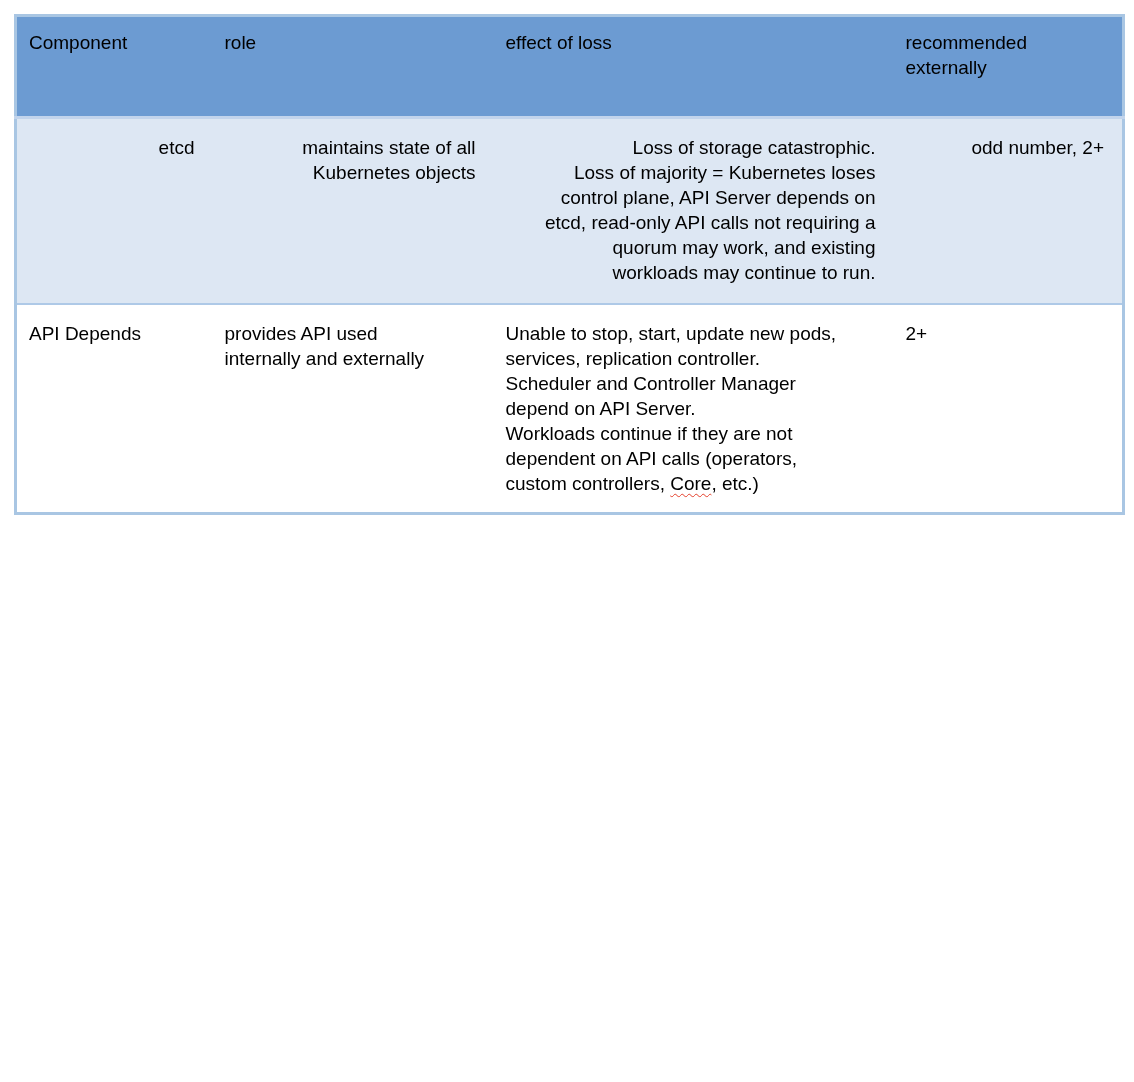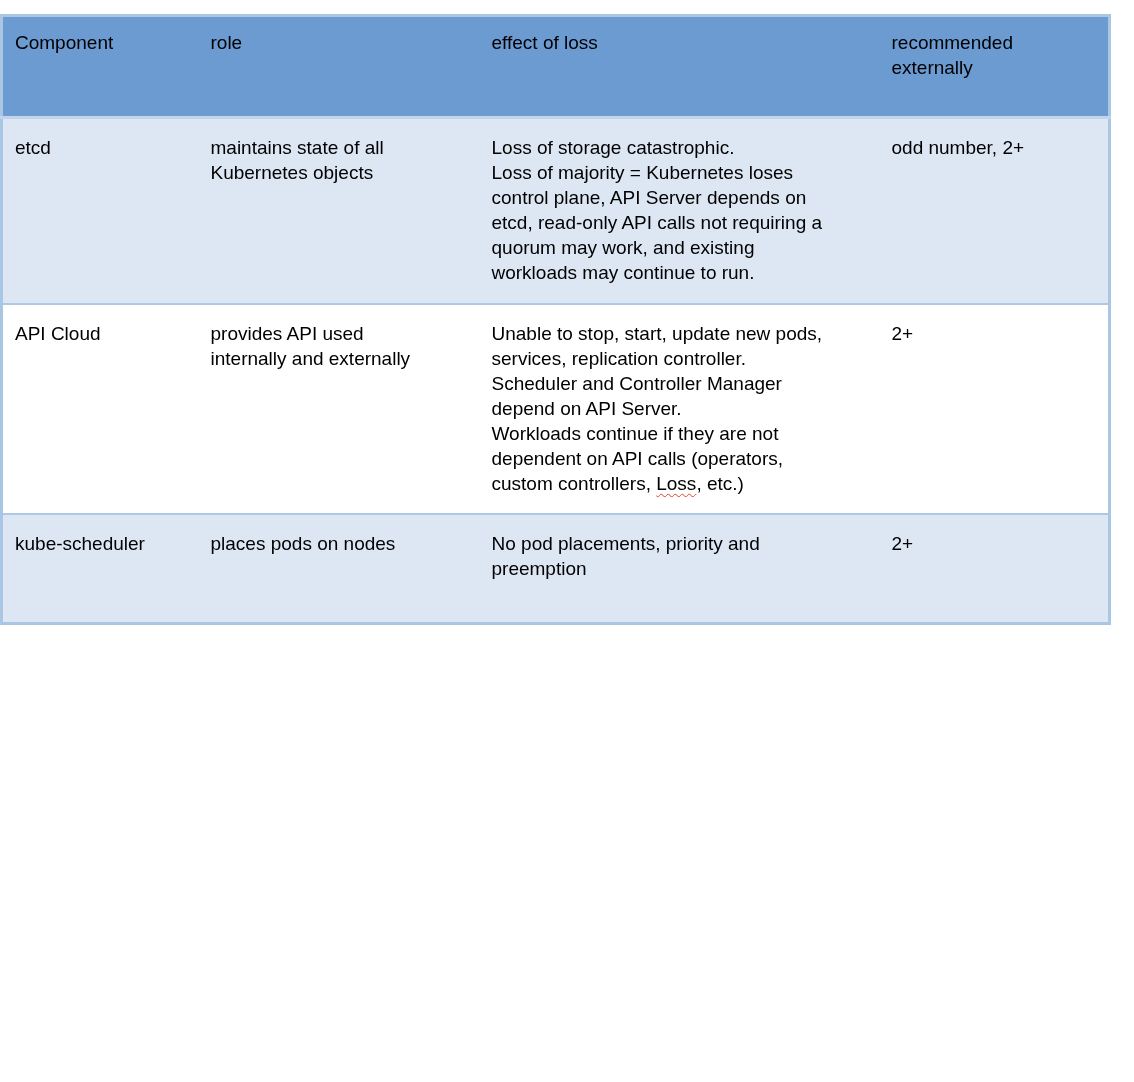--- a/index.html
+++ b/index.html
@@ -21,21 +21,21 @@
   .page {
     width: 1134px;
     height: 1082px;
     position: relative;
     font-family: "Liberation Sans", "DejaVu Sans", sans-serif;
   }
   table.k8s-table {
     border-collapse: collapse;
     table-layout: fixed;
     width: 930px;
-    margin: 14px 0 0 0;
+    margin: 14px 0 0 14px;
     border: 3px solid var(--outer-border);
   }
   col.c1 { width: 197px; }
   col.c2 { width: 281px; }
   col.c3 { width: 400px; }
   col.c4 { width: 230px; }
   th, td {
     vertical-align: top;
     text-align: left;
     font-weight: normal;
@@ -49,20 +49,21 @@
   thead tr {
     background: var(--header-bg);
     height: 102px;
   }
   tbody td {
     border-top: 2px solid var(--row-divider);
     padding-top: 16px;
   }
   tbody tr.first td {
     border-top: 3px solid var(--header-divider);
+    text-align: right;
   }
   tr.alt  { background: var(--row-alt-bg); }
   tr.norm { background: var(--row-bg); }
   tr.r1 { height: 186px; }
   tr.r2 { height: 210px; }
   tr.r3 { height: 110px; }
   tr.r4 { height: 140px; }
   tr.r5 { height: 148px; }
   tr.r6 { height: 141px; }
   .squiggle {
@@ -100,34 +101,27 @@
 Kubernetes objects</td>
         <td>Loss of storage catastrophic.
 Loss of majority = Kubernetes loses
 control plane, API Server depends on
 etcd, read-only API calls not requiring a
 quorum may work, and existing
 workloads may continue to run.</td>
         <td>odd number, 2+</td>
       </tr>
       <tr class="norm r2">
-        <td>API Cloud</td>
+        <td>API Depends</td>
         <td>provides API used
 internally and externally</td>
         <td>Unable to stop, start, update new pods,
 services, replication controller.
 Scheduler and Controller Manager
 depend on API Server.
 Workloads continue if they are not
 dependent on API calls (operators,
-custom controllers, <span class="squiggle">Loss</span>, etc.)</td>
-        <td>2+</td>
-      </tr>
-      <tr class="alt r3">
-        <td>kube-scheduler</td>
-        <td>places pods on nodes</td>
-        <td>No pod placements, priority and
-preemption</td>
+custom controllers, <span class="squiggle">Core</span>, etc.)</td>
         <td>2+</td>
       </tr>
     </tbody>
   </table>
 </div>
 
 </body></html>

